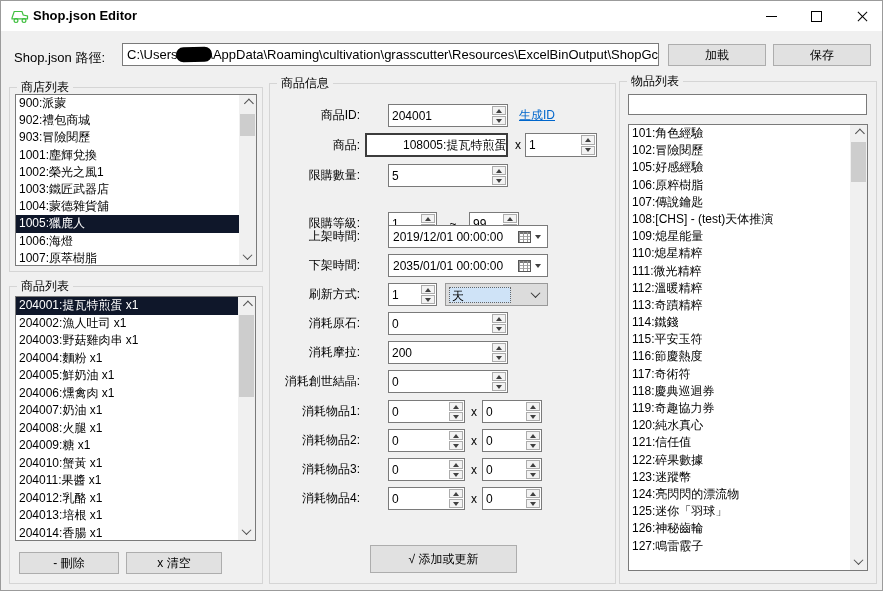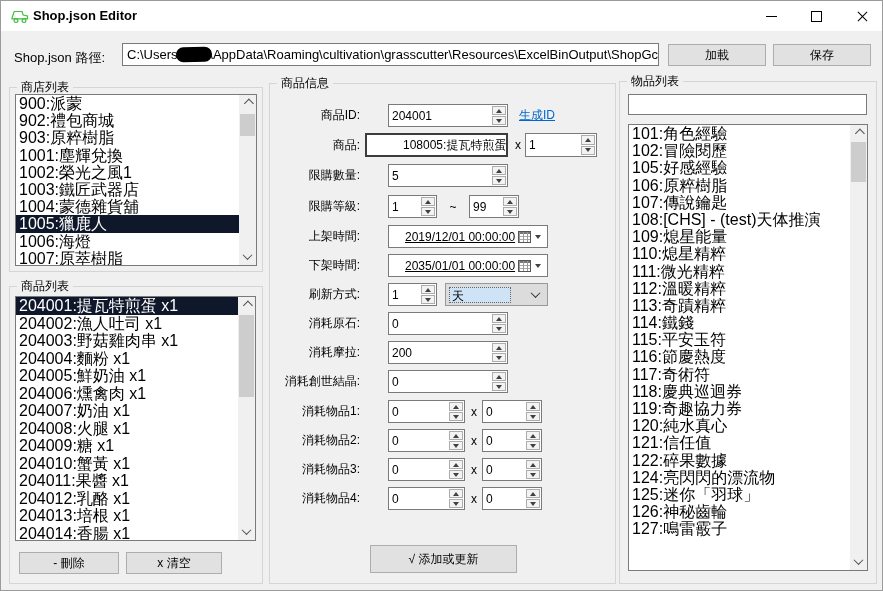--- a/index.html
+++ b/index.html
@@ -15,42 +15,42 @@
   .glyph-close{position:relative;width:13px;height:13px;}
   .glyph-close i{position:absolute;left:0;top:6px;width:13px;height:1px;background:#000;display:block;}
   .glyph-close i:first-child{transform:rotate(45deg);}
   .glyph-close i:last-child{transform:rotate(-45deg);}
   
   .tb{position:absolute;background:#fff;border:1px solid #7a7a7a;box-sizing:border-box;display:flex;align-items:center;padding-left:4px;white-space:nowrap;overflow:hidden;font-size:13px;color:#000;}
   .btn{position:absolute;background:#e1e1e1;border:1px solid #adadad;box-sizing:border-box;display:flex;align-items:center;justify-content:center;font-size:12px;color:#000;cursor:default;}
   .grp{position:absolute;border:1px solid #d5d5d5;box-sizing:border-box;}
   .legend{position:absolute;top:-8px;left:7px;background:#f0f0f0;padding:0 4px;font-size:12px;line-height:15px;color:#000;white-space:nowrap;}
   .listbox{position:absolute;background:#fff;border:1px solid #7a7a7a;box-sizing:border-box;overflow:hidden;}
-  .li{height:17.2px;line-height:17.2px;padding-left:3px;font-size:16px;white-space:nowrap;overflow:hidden;width:calc(100% - 17px);box-sizing:border-box;color:#000;}
+  .li{height:17.2px;line-height:17.2px;padding-left:3px;font-size:12px;white-space:nowrap;overflow:hidden;width:calc(100% - 17px);box-sizing:border-box;color:#000;}
   .li.selected{background:#0f172a;color:#fff;}
   .lb-goods .li{height:17.5px;line-height:17.5px;}
   
   .sb{position:absolute;top:0;right:0;bottom:0;width:17px;background:#f0f0f0;}
   .sb-btn{position:absolute;left:0;width:17px;height:17px;display:flex;align-items:center;justify-content:center;}
   .sb-up{top:0;}.sb-dn{bottom:0;}
   .chev{width:6px;height:6px;border-top:1.5px solid #505050;border-right:1.5px solid #505050;display:block;}
   .chev.up{transform:rotate(-45deg) translate(1px,1px);}
   .chev.dn{transform:rotate(135deg) translate(-1px,1px);}
   .sb-thumb{position:absolute;left:1px;width:15px;background:#cdcdcd;}
   
   .spin{position:relative;display:flex;align-items:stretch;background:#fff;border:1px solid #7a7a7a;box-sizing:border-box;height:23px;}
   .spin-val{flex:1;display:flex;align-items:center;padding-left:3px;font-size:12px;overflow:hidden;white-space:nowrap;}
   .spin-btns{width:16px;display:flex;flex-direction:column;padding:1px 1px;box-sizing:border-box;}
   .sbtn{flex:1;border:1px solid #acacac;background:#f3f3f3;display:flex;align-items:center;justify-content:center;box-sizing:border-box;}
   .sbtn + .sbtn{margin-top:1px;}
   .tri-up{width:0;height:0;border-left:3px solid transparent;border-right:3px solid transparent;border-bottom:4px solid #404040;}
   .tri-dn{width:0;height:0;border-left:3px solid transparent;border-right:3px solid transparent;border-top:4px solid #404040;}
   
   .date{display:flex;align-items:center;background:#fff;border:1px solid #7a7a7a;box-sizing:border-box;height:23px;font-size:12px;}
-  .date-val{flex:1;padding-left:16px;white-space:nowrap;overflow:hidden;text-decoration:underline;}
+  .date-val{flex:1;padding-left:4px;white-space:nowrap;overflow:hidden;}
   .cal-icon{width:13px;height:12px;border:1px solid #555;box-sizing:border-box;background-image:linear-gradient(to right,#999 1px,transparent 1px),linear-gradient(to bottom,#777 2px,transparent 2px,transparent 4px,#aaa 4px,#aaa 5px,transparent 5px,transparent 7px,#aaa 7px,#aaa 8px,transparent 8px);background-size:4px 100%,100% 100%;margin-right:4px;}
   .date-arrow{width:0;height:0;border-left:3.5px solid transparent;border-right:3.5px solid transparent;border-top:4px solid #404040;margin-right:6px;}
   
   .combo{display:flex;align-items:center;background:#dcdcdc;border:1px solid #999;box-sizing:border-box;height:23px;font-size:12px;}
   .combo-sel{margin-left:3px;height:16px;line-height:16px;padding:0 2px;background:#cfe3f7;border:1px dotted #666;width:62px;box-sizing:border-box;overflow:hidden;white-space:nowrap;}
   .combo-chev{margin-left:auto;margin-right:8px;width:6px;height:6px;border-top:1.5px solid #333;border-right:1.5px solid #333;transform:rotate(135deg) translate(-1px,1px);}
   
   .frow{position:absolute;left:2px;display:flex;align-items:center;height:23px;}
   .flabel{width:88px;text-align:right;font-size:12px;margin-right:28px;white-space:nowrap;color:#000;}
   .flabel.mr5{margin-right:5px;}
@@ -107,21 +107,21 @@
         <div class="sb-btn sb-up">
             <span class="chev up"></span>
           </div>
         <div class="sb-thumb" style="top:19px;height:22px;"></div>
         <div class="sb-btn sb-dn">
             <span class="chev dn"></span>
           </div>
       </div>
     <div class="li"><span>900:派蒙</span></div>
         <div class="li"><span>902:禮包商城</span></div>
-        <div class="li"><span>903:原粹樹脂</span></div>
+        <div class="li"><span>903:冒險閱歷</span></div>
         <div class="li"><span>1001:塵輝兌換</span></div>
         <div class="li"><span>1002:榮光之風1</span></div>
         <div class="li"><span>1003:鐵匠武器店</span></div>
         <div class="li"><span>1004:蒙德雜貨舖</span></div>
         <div class="li selected"><span>1005:獵鹿人</span></div>
         <div class="li"><span>1006:海燈</span></div>
         <div class="li"><span>1007:原萃樹脂</span></div>
       </div>
   </div>
 
@@ -203,21 +203,21 @@
             <span class="sbtn">
               <span class="tri-up"></span>
             </span>
             <span class="sbtn">
               <span class="tri-dn"></span>
             </span>
           </span>
       </span>
     </div>
 
-    <div class="frow" style="top:111px;">
+    <div class="frow" style="top:128px;">
       <span class="flabel">限購等級:</span>
       <span class="spin w49">
         <span class="spin-val">1</span>
         <span class="spin-btns">
             <span class="sbtn">
               <span class="tri-up"></span>
             </span>
             <span class="sbtn">
               <span class="tri-dn"></span>
             </span>
@@ -457,20 +457,21 @@
         <div class="li"><span>113:奇蹟精粹</span></div>
         <div class="li"><span>114:鐵錢</span></div>
         <div class="li"><span>115:平安玉符</span></div>
         <div class="li"><span>116:節慶熱度</span></div>
         <div class="li"><span>117:奇術符</span></div>
         <div class="li"><span>118:慶典巡迴券</span></div>
         <div class="li"><span>119:奇趣協力券</span></div>
         <div class="li"><span>120:純水真心</span></div>
         <div class="li"><span>121:信任值</span></div>
         <div class="li"><span>122:碎果數據</span></div>
+        <div class="li"><span>123:迷蹤幣</span></div>
         <div class="li"><span>124:亮閃閃的漂流物</span></div>
         <div class="li"><span>125:迷你「羽球」</span></div>
         <div class="li"><span>126:神秘齒輪</span></div>
         <div class="li"><span>127:鳴雷霰子</span></div>
       </div>
   </div>
 
 </div>
 
 </body></html>

